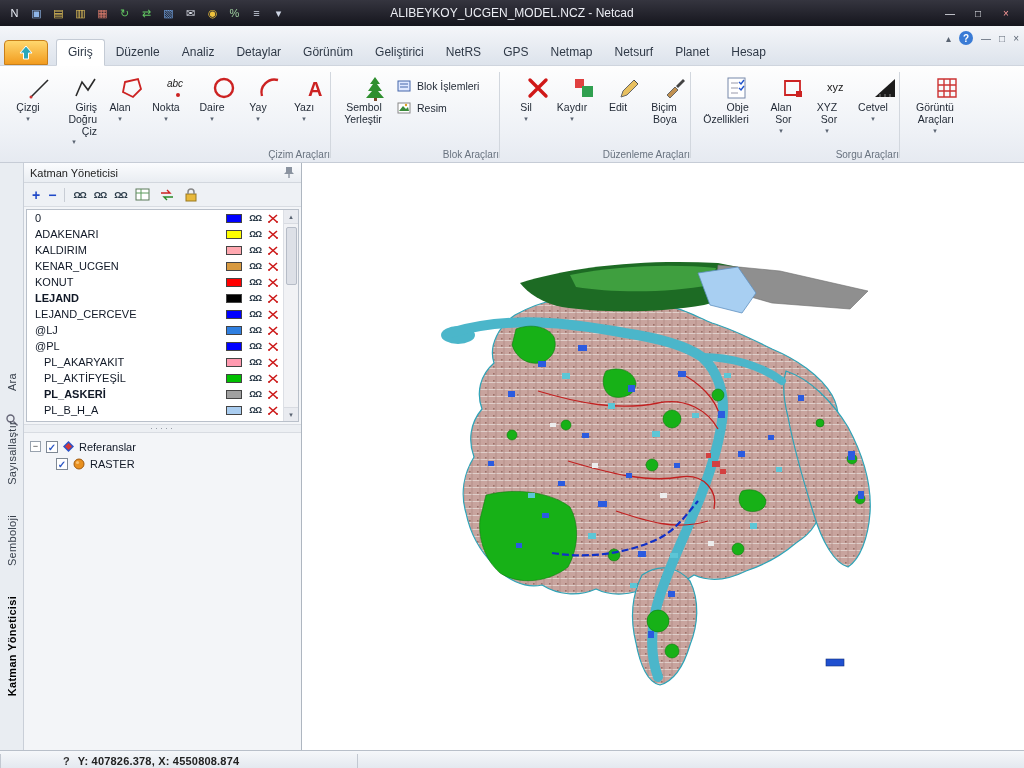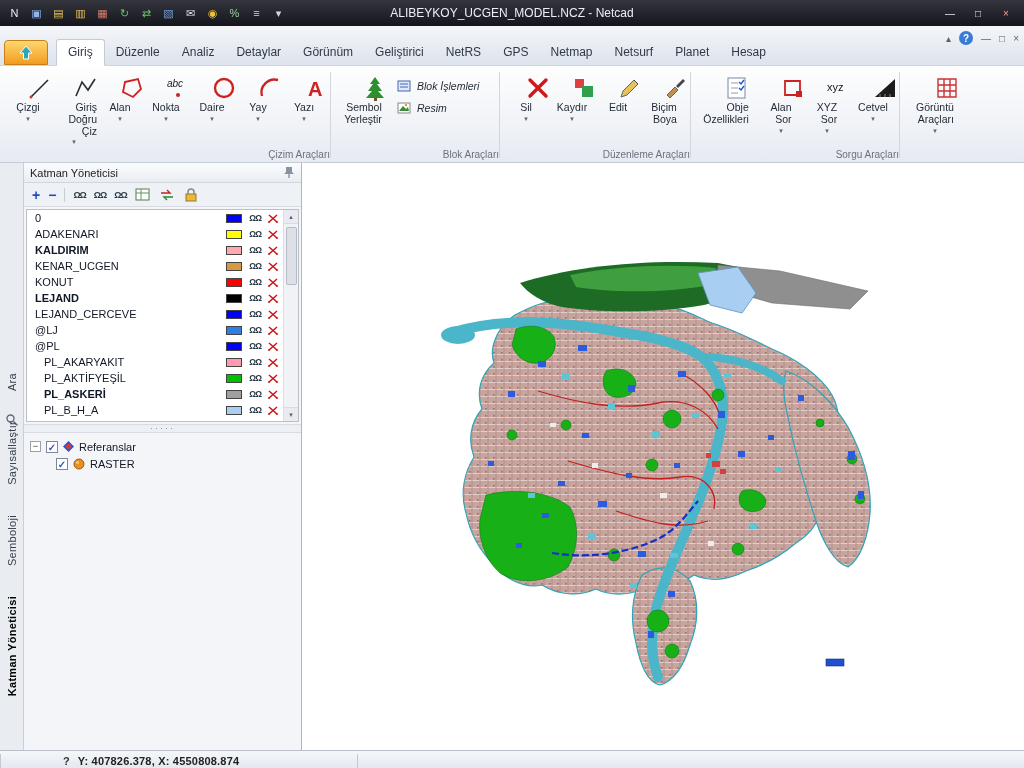--- a/index.html
+++ b/index.html
@@ -29,21 +29,21 @@
 .rgroup{display:flex;flex-direction:column;}
 .rbody{flex:1;display:flex;align-items:stretch;padding:2px 3px 0;}
 .rlabel{height:15px;text-align:right;font-size:10px;color:#68727f;line-height:15px;white-space:nowrap;}
 .rsep{width:1px;background:#d2d7de;margin:4px 0;}
 .rbtn{width:46px;display:flex;flex-direction:column;align-items:center;padding-top:4px;border-radius:3px;}
 .rbtn.wide{width:58px;}
 .rbtn.xwide{width:64px;}
 .ricon{height:28px;display:flex;align-items:center;justify-content:center;margin-left:23px;}
 .rlbl{font-size:10.5px;color:#1f2733;text-align:right;line-height:1.12;white-space:pre-line;}
 .caret{font-size:7px;color:#5a6472;margin-top:1px;}
-.rcol{display:flex;flex-direction:column;gap:4px;padding-top:7px;width:104px;font-style:italic;}
+.rcol{display:flex;flex-direction:column;gap:4px;padding-top:7px;width:104px;}
 .rsmall{display:flex;align-items:center;gap:5px;font-size:10.5px;color:#1f2733;padding:1px 4px;white-space:nowrap;}
 
 
 .main{display:flex;height:587px;}
 .sidetabs{width:24px;background:#e9edf2;border-right:1px solid #c9cfd8;display:flex;flex-direction:column;align-items:center;padding-top:210px;position:relative;}
 .stab{writing-mode:vertical-rl;transform:rotate(180deg);font-size:11px;color:#39414d;margin-bottom:30px;letter-spacing:.3px;white-space:nowrap;}
 .stab.active{color:#000;font-weight:bold;}
 .sidemag{position:absolute;top:250px;left:5px;}
 
 .panel{width:278px;background:#f3f5f8;border-right:1px solid #aeb6c0;display:flex;flex-direction:column;}
@@ -460,21 +460,21 @@
           <span class="lred">
             <svg width="12" height="11">
               <path d="M2,2 L10,9 M10,2 L2,9" stroke="#cc1818" stroke-width="1.6"></path>
               <circle cx="2" cy="9" r="1" fill="#cc1818"></circle>
               <circle cx="10" cy="9" r="1" fill="#cc1818"></circle>
             </svg>
           </span>
         </div>
 
         <div class="lrow">
-          <span class="lname" style="font-weight: bold;">KALDIRIM</span>
+          <span class="lname" style="font-weight: normal;">KALDIRIM</span>
           <span class="lswatch" style="background: rgb(255, 168, 176);"></span>
           <span class="leyes">ΩΩ</span>
           <span class="lred">
             <svg width="12" height="11">
               <path d="M2,2 L10,9 M10,2 L2,9" stroke="#cc1818" stroke-width="1.6"></path>
               <circle cx="2" cy="9" r="1" fill="#cc1818"></circle>
               <circle cx="10" cy="9" r="1" fill="#cc1818"></circle>
             </svg>
           </span>
         </div>

